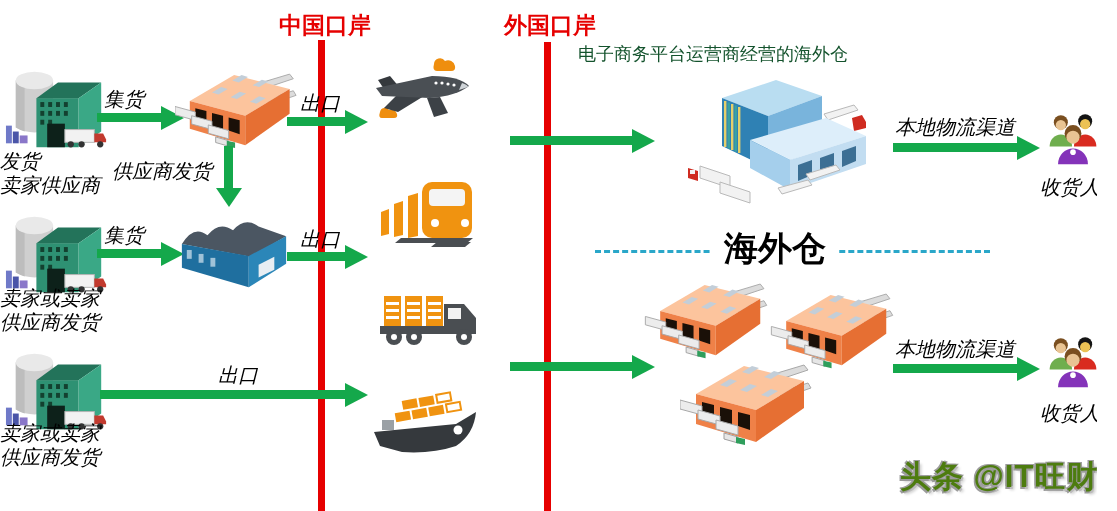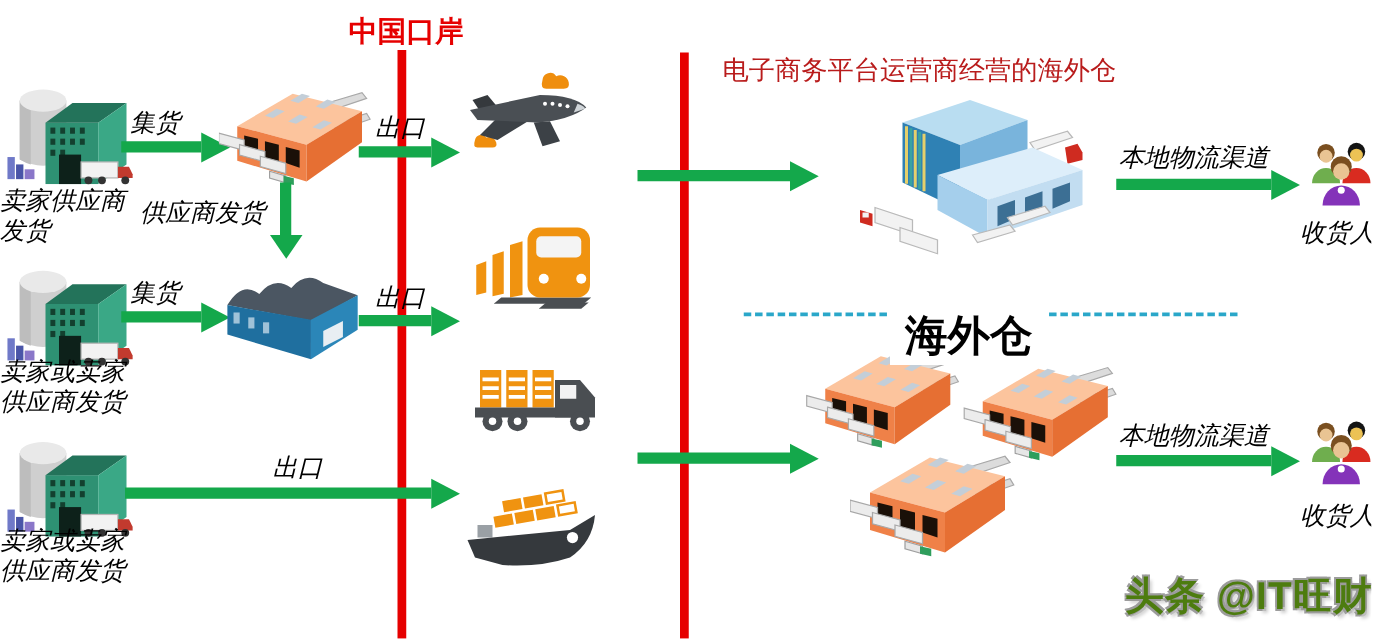--- a/index.html
+++ b/index.html
@@ -11,21 +11,21 @@
   .harrow{position:absolute;height:9px;background:#14a84b;z-index:2;}
   .harrow::after{content:"";position:absolute;left:100%;top:50%;transform:translateY(-50%);
     border-left:23px solid #14a84b;border-top:12px solid transparent;border-bottom:12px solid transparent;}
   .varrow{position:absolute;width:9px;background:#14a84b;z-index:2;}
   .varrow::after{content:"";position:absolute;top:100%;left:50%;transform:translateX(-50%);
     border-top:19px solid #14a84b;border-left:13px solid transparent;border-right:13px solid transparent;}
   .icon{position:absolute;z-index:2;}
   .divider{position:absolute;border-top:3px dashed #2aa7c9;z-index:1;}
   .overseas-big{position:absolute;font-size:34px;font-weight:bold;color:#000;background:#fff;
     padding:0 12px;white-space:nowrap;z-index:3;}
-  .rt-title{position:absolute;color:#b91c1c;font-size:21px;white-space:nowrap;z-index:3;}
+  .rt-title{position:absolute;color:#14532d;font-size:18px;white-space:nowrap;z-index:3;}
   .watermark{position:absolute;font-weight:bold;font-size:31px;letter-spacing:1px;color:#4d7c0f;z-index:5;white-space:nowrap;
     text-shadow:-1.5px -1.5px 0 #9c9c9c,1.5px -1.5px 0 #9c9c9c,-1.5px 1.5px 0 #9c9c9c,1.5px 1.5px 0 #bdbdbd,3px 3px 3px rgba(0,0,0,.2);}
   .defs{position:absolute;width:0;height:0;overflow:hidden;}
 </style>
 </head>
 <body>
 
 <svg class="defs" aria-hidden="true">
   <symbol id="sym-factory" viewBox="0 0 110 92">
     <path d="M12 20 v48 q19 10 38 0 v-48 z" fill="#cfcfcf"></path>
@@ -213,28 +213,29 @@
     <circle cx="31" cy="28" r="7" fill="#e9c493"></circle>
     <path d="M15 57 a16 17 0 0 1 32 0 z" fill="#8433b9"></path>
     <circle cx="31" cy="44" r="3" fill="#fff"></circle>
   </symbol>
 </svg>
 
 <div id="stage">
 
   <div class="port-lbl" style="left:279px;top:10px;">中国口岸</div>
   <div class="portline" style="left:318px;top:40px;height:471px;"></div>
+  <div class="port-lbl" style="left:504px;top:10px;">外国口岸</div>
   <div class="portline" style="left:544px;top:42px;height:469px;"></div>
 
   <svg class="icon" style="left:4px;top:60px;width:108px;height:92px;">
       <use href="#sym-factory"></use>
     </svg>
   <div class="lbl" style="left:0;top:150px;width:116px;">
+    <div>发货</div>
     <div>卖家供应商</div>
-    <div>发货</div>
   </div>
 
   <svg class="icon" style="left:4px;top:205px;width:108px;height:92px;">
       <use href="#sym-factory"></use>
     </svg>
   <div class="lbl" style="left:0;top:287px;width:116px;">
     <div>卖家或卖家</div>
     <div>供应商发货</div>
   </div>
 
@@ -288,21 +289,21 @@
       <use href="#sym-pwh"></use>
     </svg>
   <div class="lbl" style="left:895px;top:116px;width:130px;">本地物流渠道</div>
   <div class="harrow" style="left:893px;top:143px;width:124px;"></div>
   <svg class="icon" style="left:1044px;top:110px;width:58px;height:60px;">
       <use href="#sym-people"></use>
     </svg>
   <div class="lbl" style="left:1040px;top:176px;width:68px;">收货人</div>
 
   <div class="divider" style="left:595px;top:250px;width:395px;"></div>
-  <div class="overseas-big" style="left:712px;top:226px;margin-top:20px;">海外仓</div>
+  <div class="overseas-big" style="left:712px;top:226px;">海外仓</div>
 
   <svg class="icon" style="left:644px;top:272px;width:125px;height:88px;">
       <use href="#sym-owh"></use>
     </svg>
   <svg class="icon" style="left:770px;top:282px;width:125px;height:88px;">
       <use href="#sym-owh"></use>
     </svg>
   <svg class="icon" style="left:680px;top:352px;width:132px;height:95px;">
       <use href="#sym-owh"></use>
     </svg>

